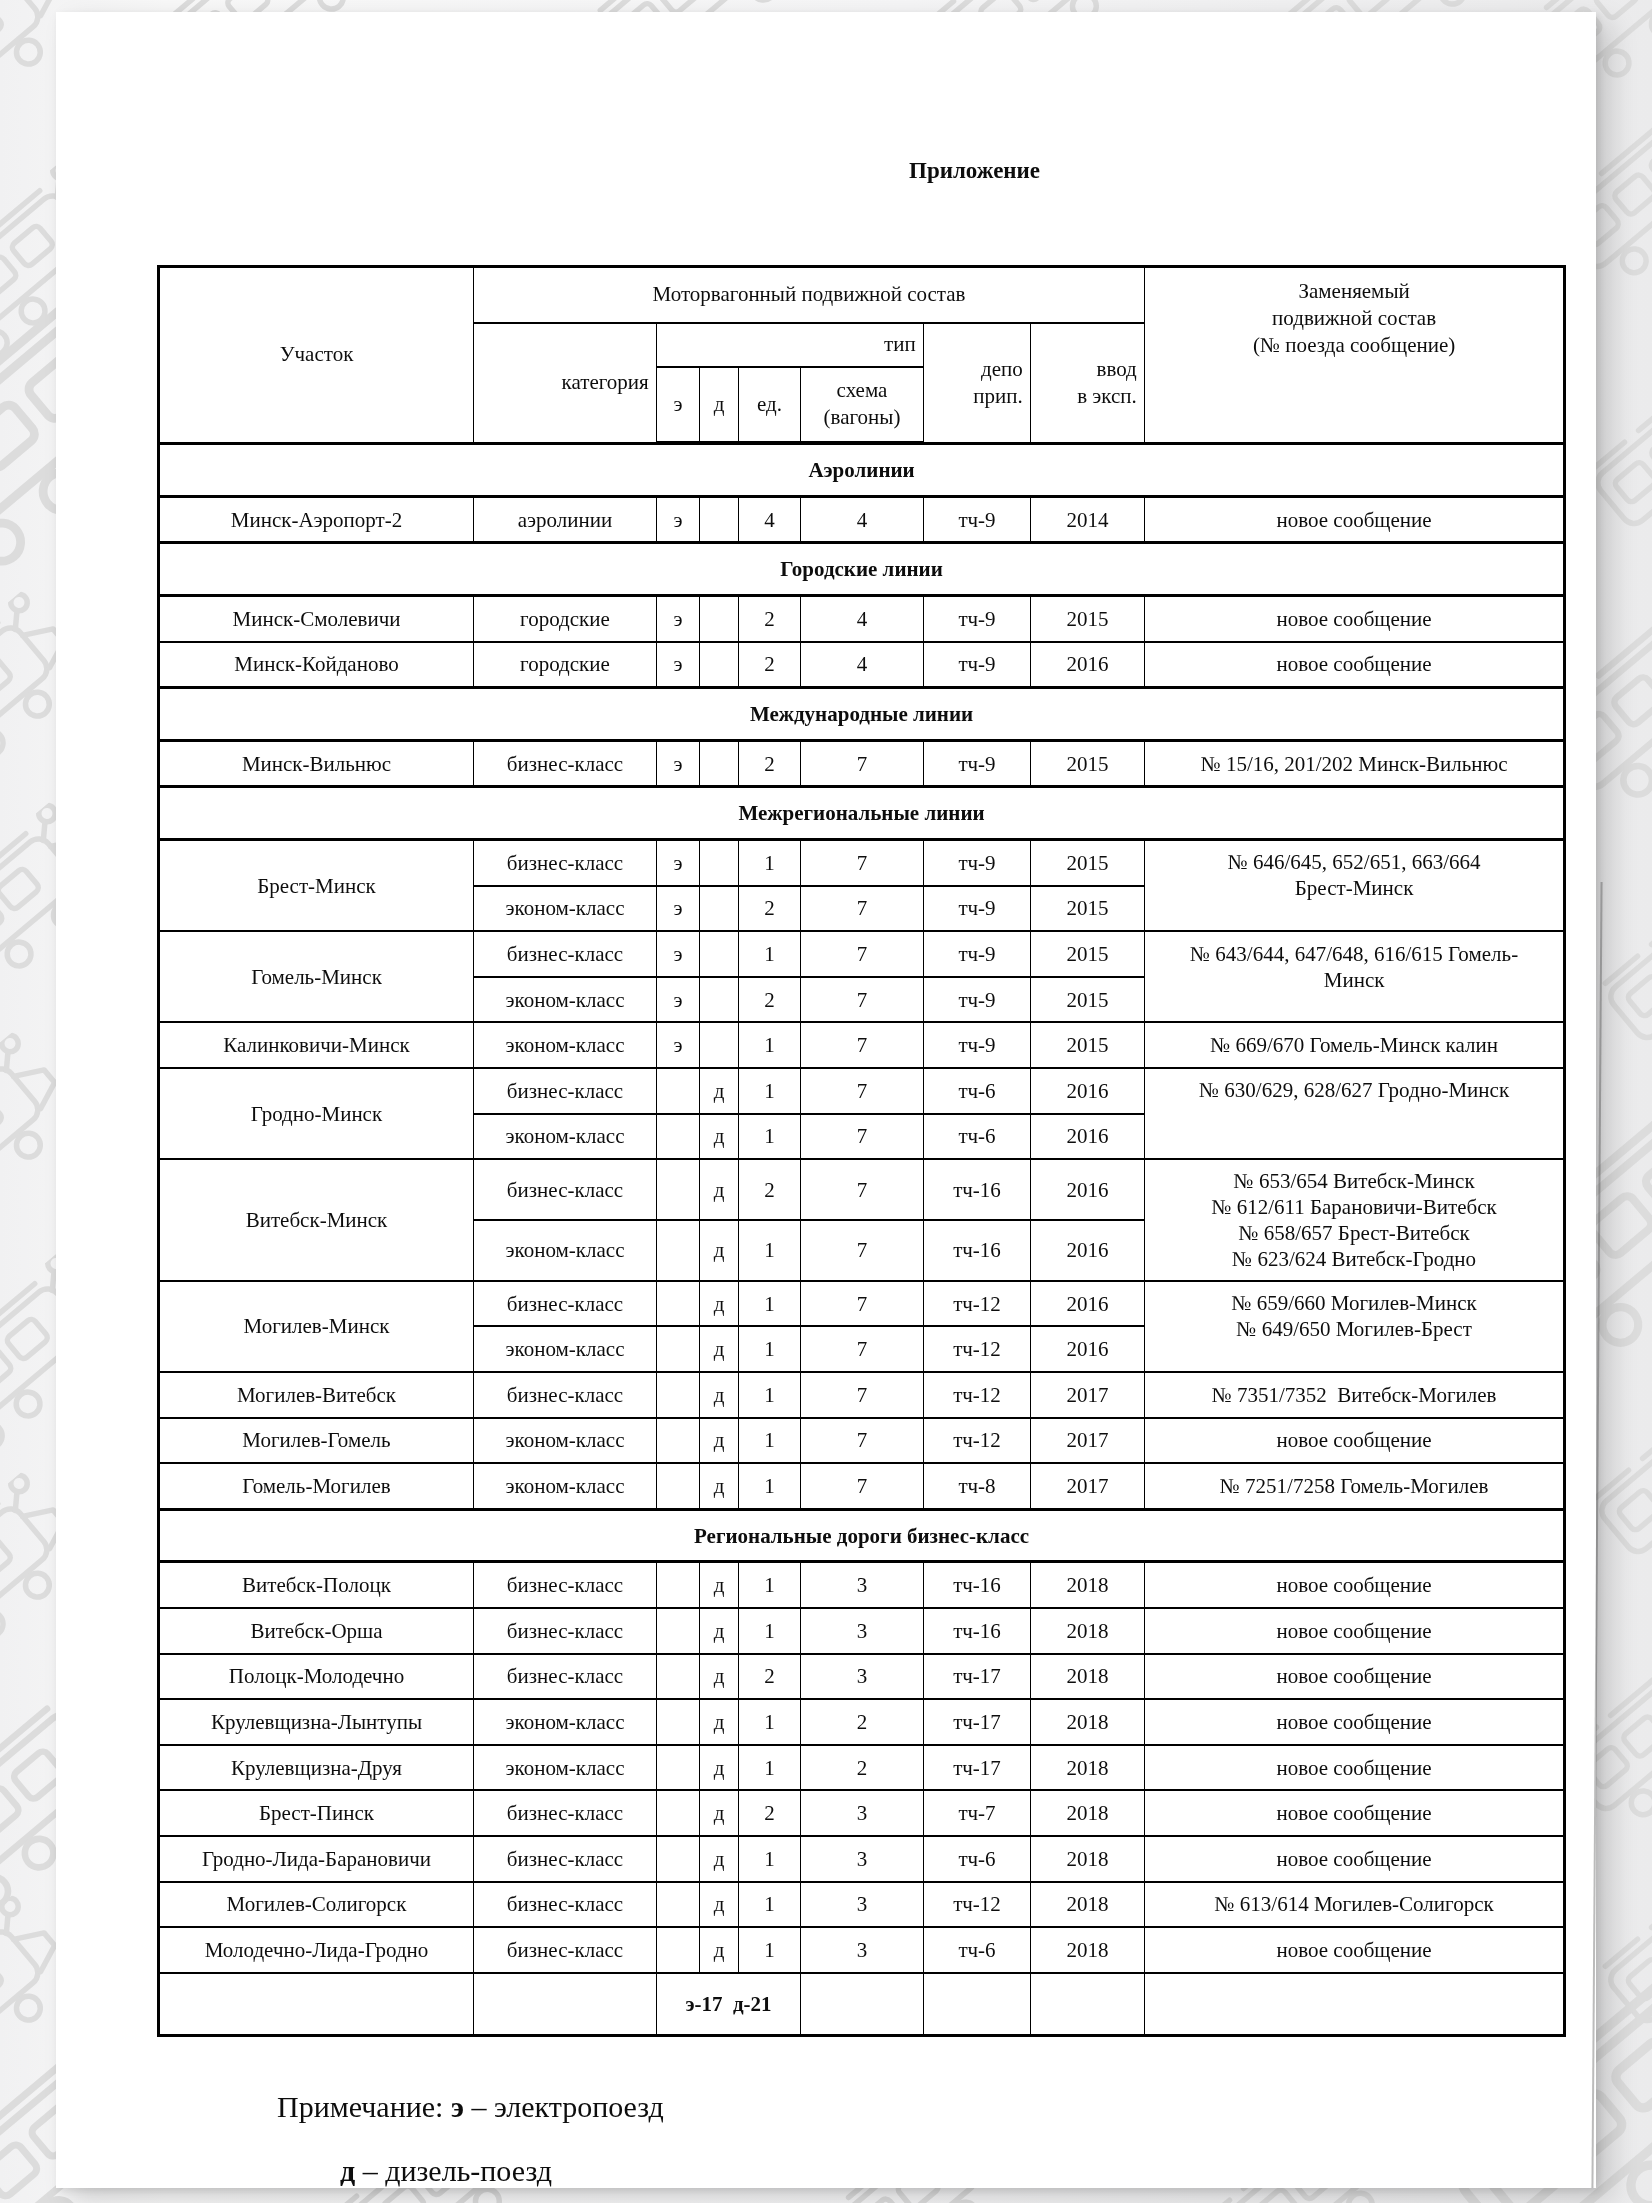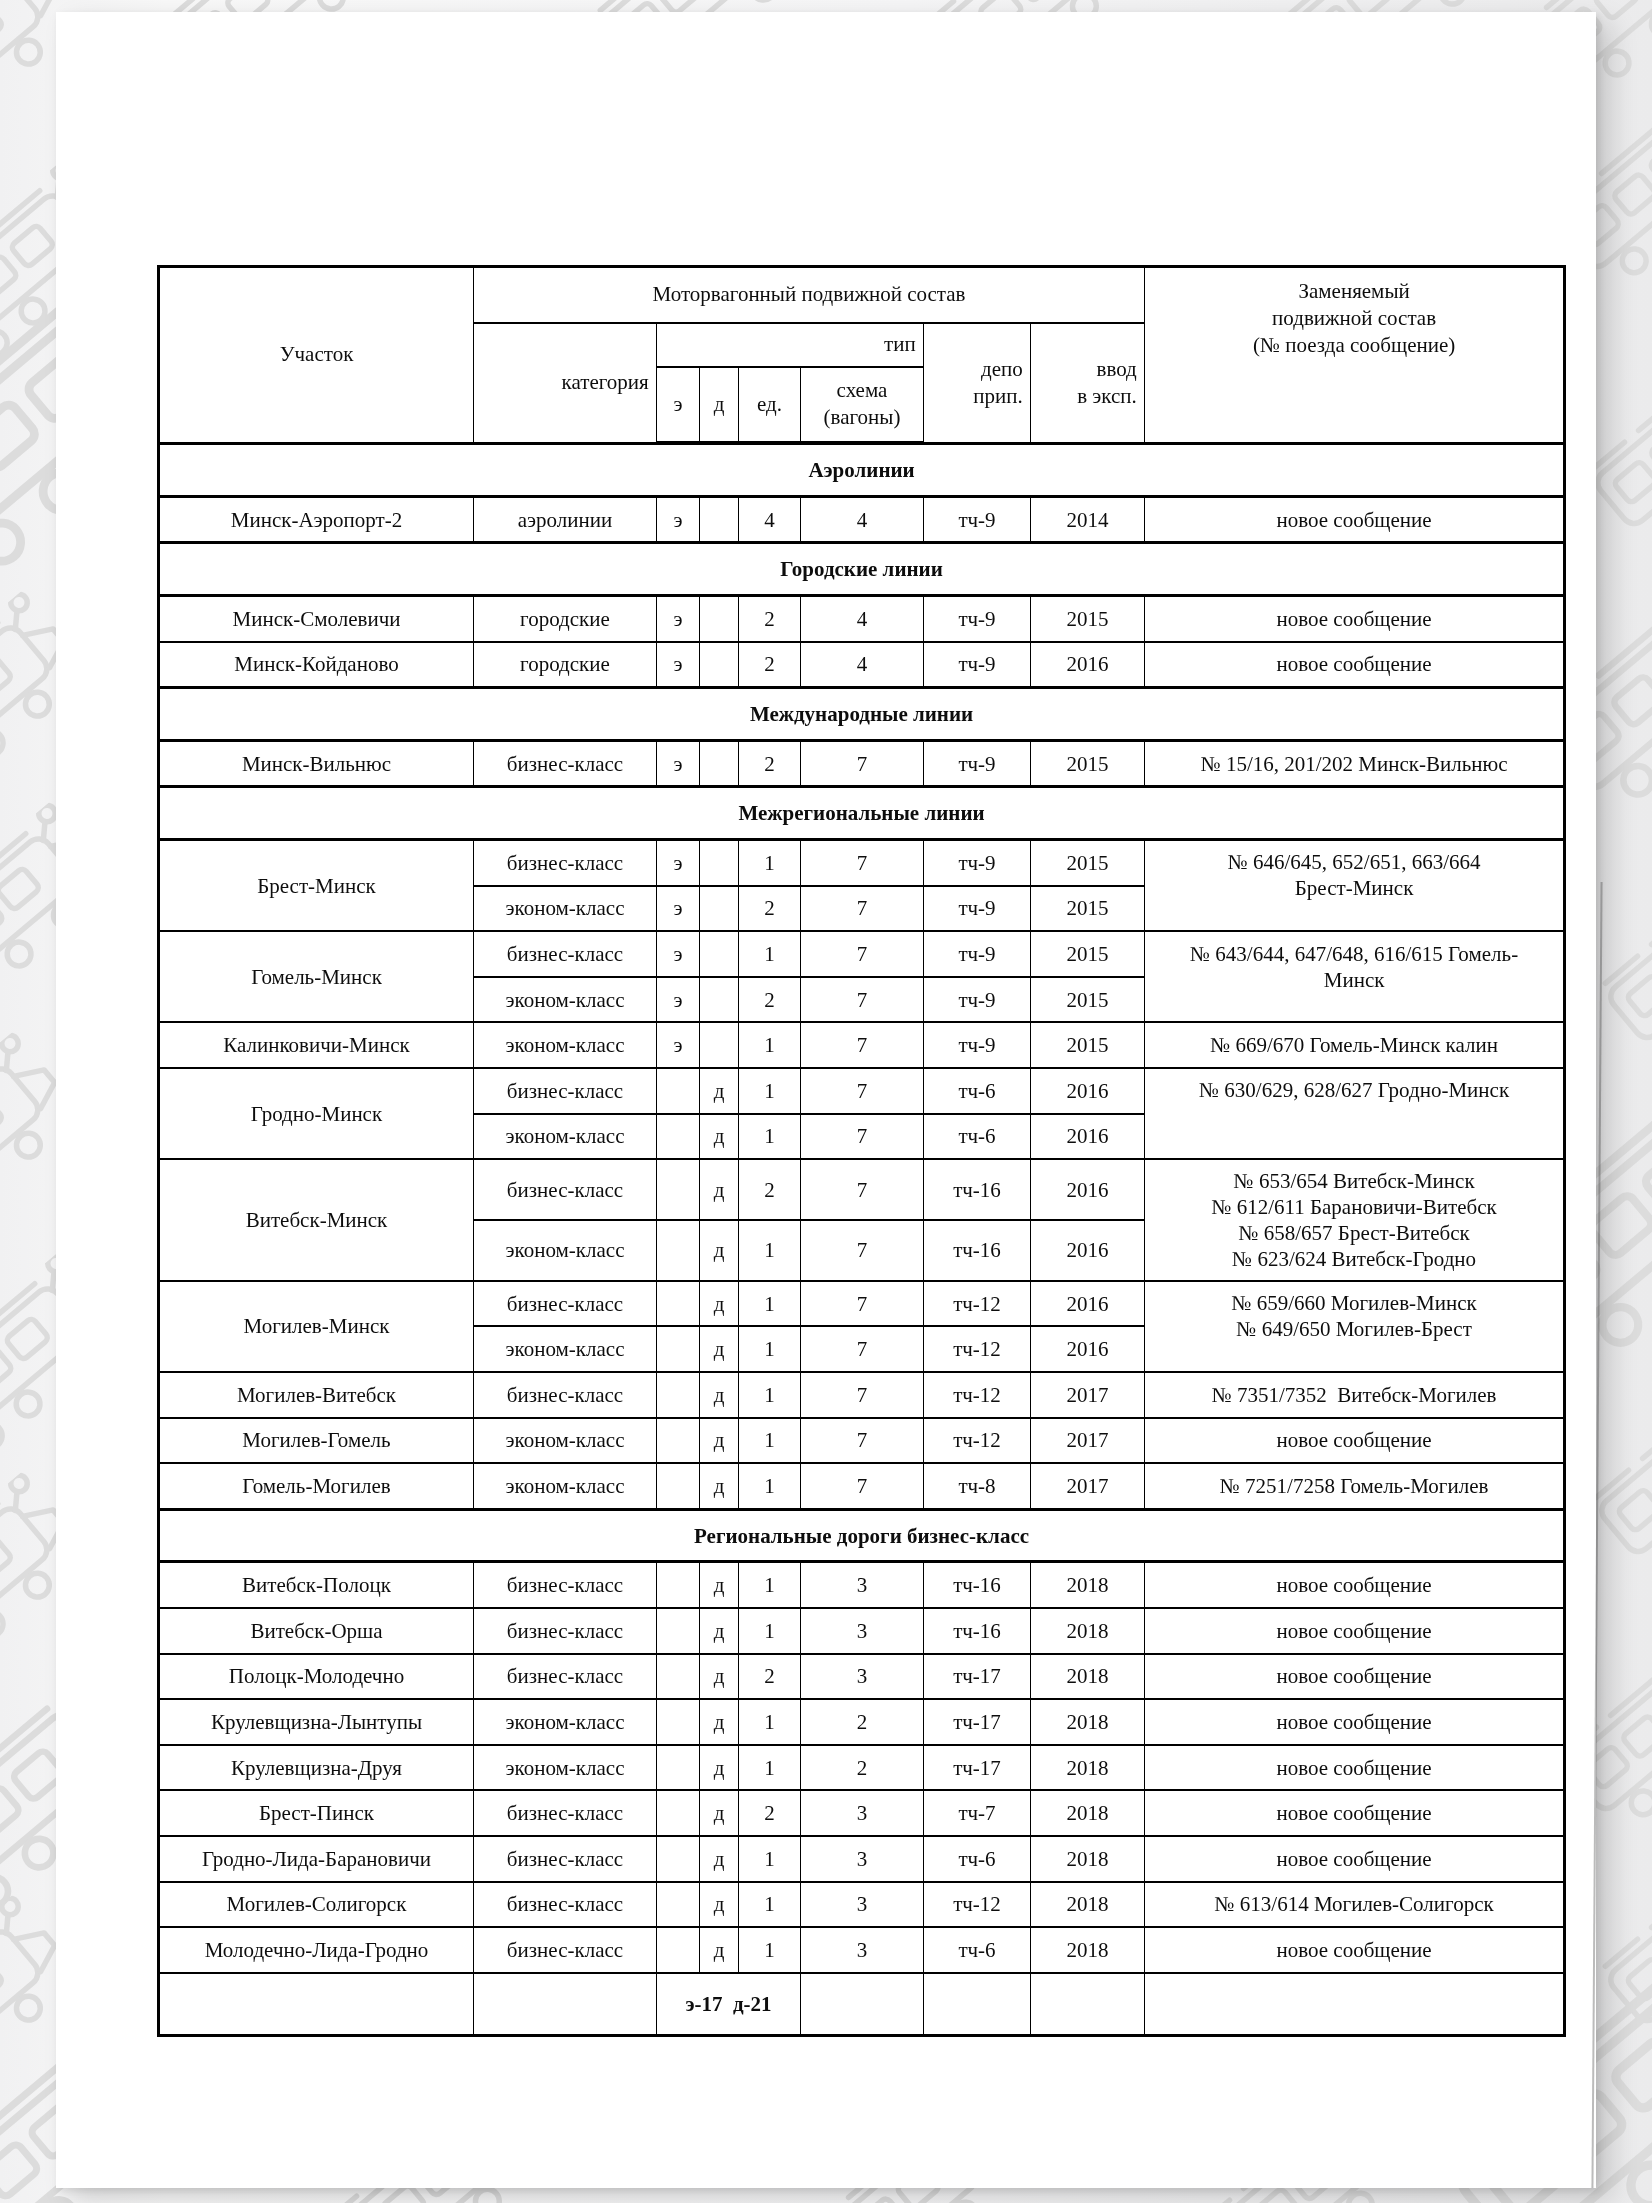--- a/index.html
+++ b/index.html
@@ -146,20 +146,21 @@
         <use href="#train"></use>
       </svg>
       <svg class="wm" viewBox="0 0 240 130" style="left: 1194px; top: 2144px; transform: rotate(-40deg) scale(1);">
         <use href="#train"></use>
       </svg>
     </div>
 
   <div class="page">
 
     <div class="appendix">
+      <div class="cap">Приложение</div>
     </div>
 
     <table class="tbl">
       <colgroup>
         <col style="width:315px">
           <col style="width:183px">
           <col style="width:43px">
         <col style="width:39px">
           <col style="width:62px">
           <col style="width:123px">
@@ -505,16 +506,20 @@
             <td></td>
             <td colspan="3">э-17&nbsp;&nbsp;д-21</td>
             <td></td>
             <td></td>
             <td></td>
             <td></td>
           </tr>
         </tbody>
     </table>
 
+    <div class="note">
+      <div class="n1"><span>Примечание: </span><b>э</b><span> – электропоезд</span></div>
+      <div class="n2"><b>д</b><span> – дизель-поезд</span></div>
+    </div>
 
   </div>
 </div>
 
 
 </body></html>

